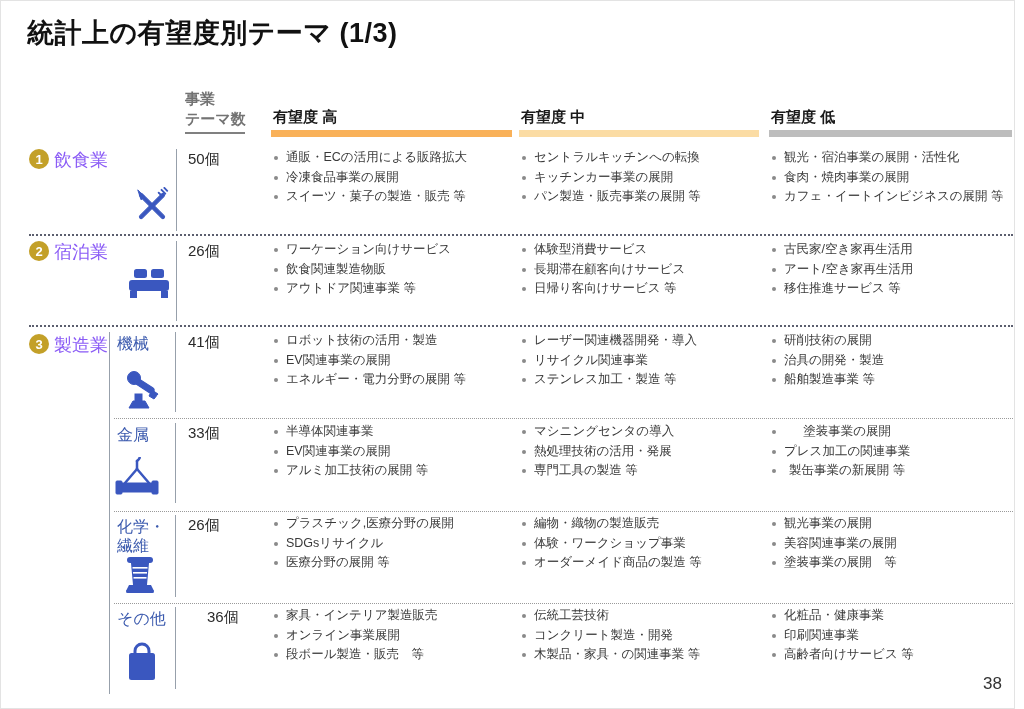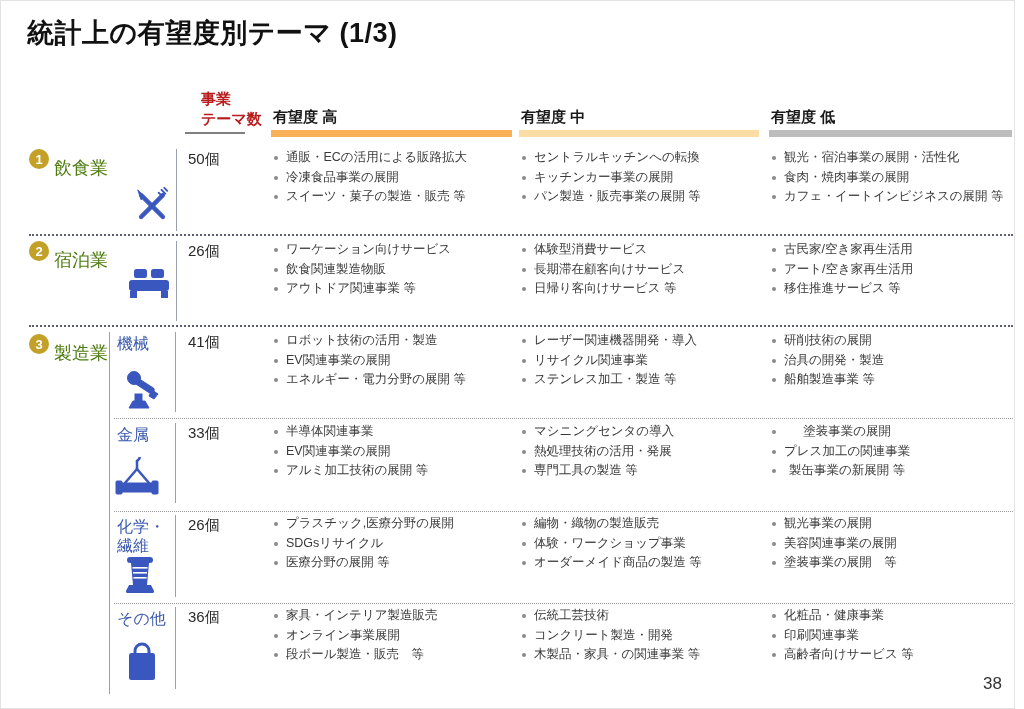--- a/index.html
+++ b/index.html
@@ -5,36 +5,36 @@
   * { margin:0; padding:0; box-sizing:border-box; }
   html,body { background:#ffffff; }
   body { font-family:"Liberation Sans","DejaVu Sans",sans-serif; }
   .slide {
     position:relative; width:1015px; height:709px; background:#ffffff;
     border:1px solid #e3e3e3; overflow:hidden;
   }
   .title { position:absolute; left:26px; top:14px; font-size:27px; font-weight:bold; color:#111; letter-spacing:0.5px; }
 
   
-  .count-header { position:absolute; left:200px; top:88px; font-size:15px; font-weight:bold; color:#b91c1c; line-height:20px; }
+  .count-header { position:absolute; left:184px; top:88px; font-size:15px; font-weight:bold; color:#737373; line-height:20px; }
   .count-header-underline { position:absolute; left:184px; top:131px; width:60px; height:2px; background:#808080; }
   .level-label { position:absolute; top:107px; font-size:15px; font-weight:bold; color:#1a1a1a; }
   .level-bar { position:absolute; top:129px; height:7px; }
   .lbl-high { left:272px; } .bar-high { left:270px; width:241px; background:#f9b159; }
   .lbl-mid  { left:520px; } .bar-mid  { left:518px; width:240px; background:#fbdca4; }
   .lbl-low  { left:770px; } .bar-low  { left:768px; width:243px; background:#bdbdbd; }
 
   
   .row { position:absolute; left:0; width:1024px; }
   .badge {
     position:absolute; left:28px; top:2px; width:20px; height:20px; border-radius:50%;
     background:#c3a028; color:#fff; font-size:13px; font-weight:bold;
     display:flex; align-items:center; justify-content:center;
   }
-  .cat-name { position:absolute; left:53px; top:1px; font-size:18px; color:#4d7c0f;margin-top:8px; }
+  .cat-name { position:absolute; left:53px; top:1px; font-size:18px; color:#8b5cf6; }
   .subcat-name { position:absolute; left:116px; top:2px; width:58px; font-size:16px; line-height:19px; color:#3b5aae; }
   .vline { position:absolute; width:1px; background:#97a0ab; }
   .count { position:absolute; left:187px; top:3px; font-size:15px; color:#2b2b2b; }
   .icon { position:absolute; }
   .icon svg { display:block; }
 
   .blist { position:absolute; top:1px; list-style:none; font-size:12.5px; color:#3a3a3a; line-height:19.5px; white-space:nowrap; }
   .blist.high { left:272px; } .blist.mid { left:520px; } .blist.low { left:770px; }
   .blist li { position:relative; padding-left:13px; }
   .blist li::before { content:""; position:absolute; left:1px; top:8px; width:4px; height:4px; border-radius:50%; background:#8a8a8a; }
@@ -253,21 +253,21 @@
 
     <div class="row" style="top:277px;height:90px;padding-left:24px;">
       <span class="subcat-name">その他</span>
       <span class="icon" style="left:122px;top:32px;">
         <svg width="38" height="44" viewBox="0 0 38 44">
           <path d="M12 15 v-3 a7 7 0 0 1 14 0 v3" fill="none" stroke="#3a57bf" stroke-width="3"></path>
           <rect x="6" y="14" width="26" height="27" rx="2.5" fill="#3a57bf"></rect>
         </svg>
       </span>
       <div class="vline" style="left:174px;top:0;height:82px;"></div>
-      <div class="count" style="top:1px;">36個</div>
+      <div class="count" style="top:1px;margin-left:19px;">36個</div>
       <ul class="blist high" style="top:-1px;">
         <li>家具・インテリア製造販売</li>
         <li>オンライン事業展開</li>
         <li>段ボール製造・販売　等</li>
       </ul>
       <ul class="blist mid" style="top:-1px;">
         <li>伝統工芸技術</li>
         <li>コンクリート製造・開発</li>
         <li>木製品・家具・の関連事業 等</li>
       </ul>

